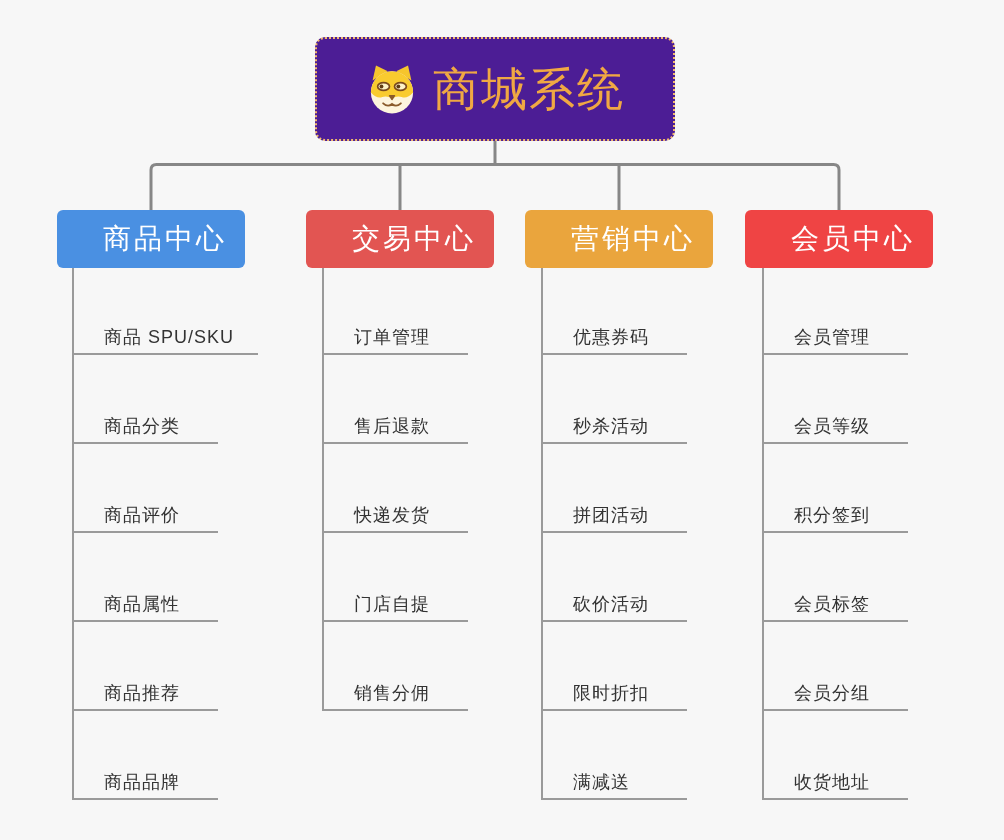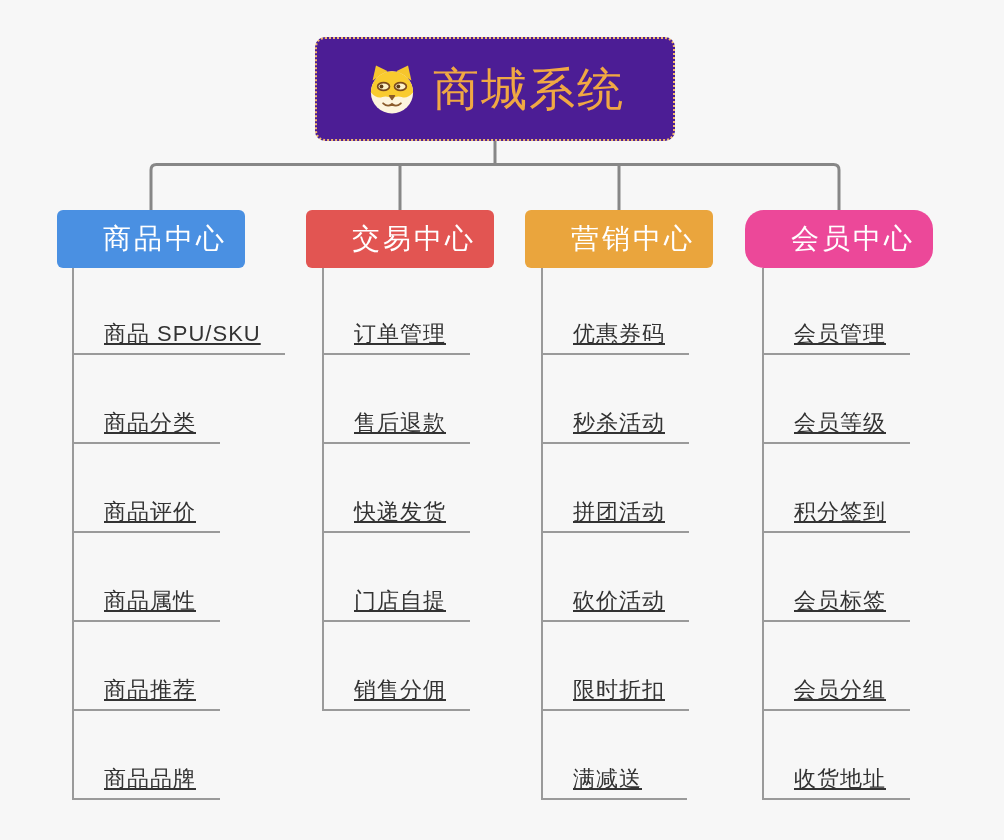--- a/index.html
+++ b/index.html
@@ -40,22 +40,22 @@
   .col-0 { left:72px; }
   .col-1 { left:322px; }
   .col-2 { left:541px; }
   .col-3 { left:762px; }
   .leaf {
     width:max-content; min-width:146px; height:89px;
     border-left:2px solid var(--leaf-line,#9a9a9a);
     border-bottom:2px solid var(--leaf-line,#9a9a9a);
     display:flex; align-items:flex-end;
     padding:0 24px 4px 30px;
-    font-size:22px; letter-spacing:1px; color:var(--leaf-text,#333333);
-    white-space:nowrap; cursor:pointer;text-decoration:underline;
+    font-size:18px; letter-spacing:1px; color:var(--leaf-text,#333333);
+    white-space:nowrap; cursor:pointer;
   }
   .leaf:first-child { height:87px; }
 </style>
 </head>
 <body>
 
 <div class="stage" style="--bg: #f7f7f7; --root-text: #f0a843; --root-border: #f3b96b; --leaf-line: #9a9a9a; --leaf-text: #333333;">
 
   <svg class="connectors" viewBox="0 0 1004 840" xmlns="http://www.w3.org/2000/svg">
     <path d="M495 141 L495 164.5
@@ -82,21 +82,21 @@
 
   <div class="branch-node branch-0" style="background: rgb(74, 144, 226);">
       <span>商品中心</span>
     </div>
   <div class="branch-node branch-1" style="background: rgb(226, 85, 82);">
       <span>交易中心</span>
     </div>
   <div class="branch-node branch-2" style="background: rgb(234, 165, 61);">
       <span>营销中心</span>
     </div>
-  <div class="branch-node branch-3" style="background: #ec4899; border-radius: 19px;">
+  <div class="branch-node branch-3" style="background: #ef4444;">
       <span>会员中心</span>
     </div>
 
   <div class="column col-0">
     <div class="leaf">商品 SPU/SKU</div>
     <div class="leaf">商品分类</div>
     <div class="leaf">商品评价</div>
     <div class="leaf">商品属性</div>
     <div class="leaf">商品推荐</div>
     <div class="leaf">商品品牌</div>

